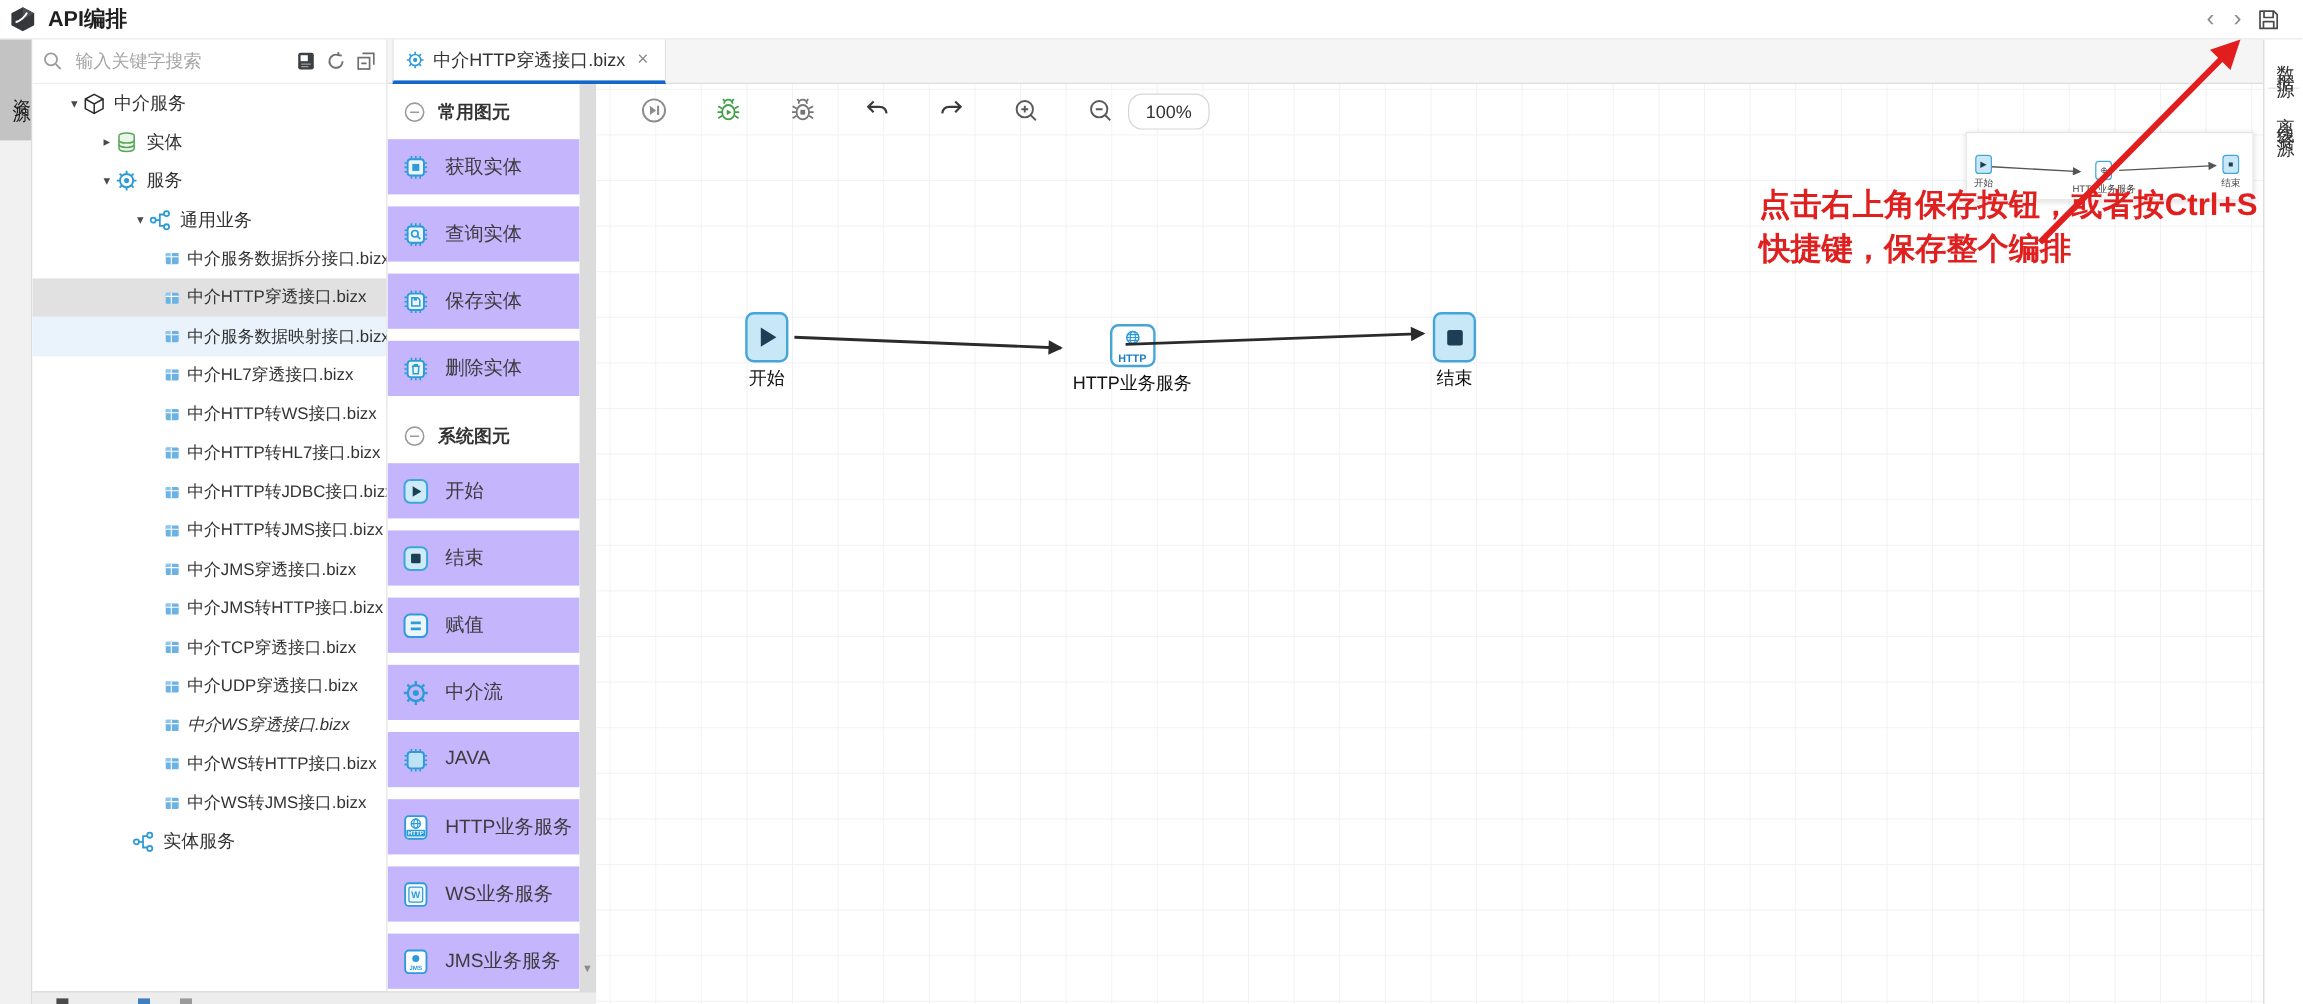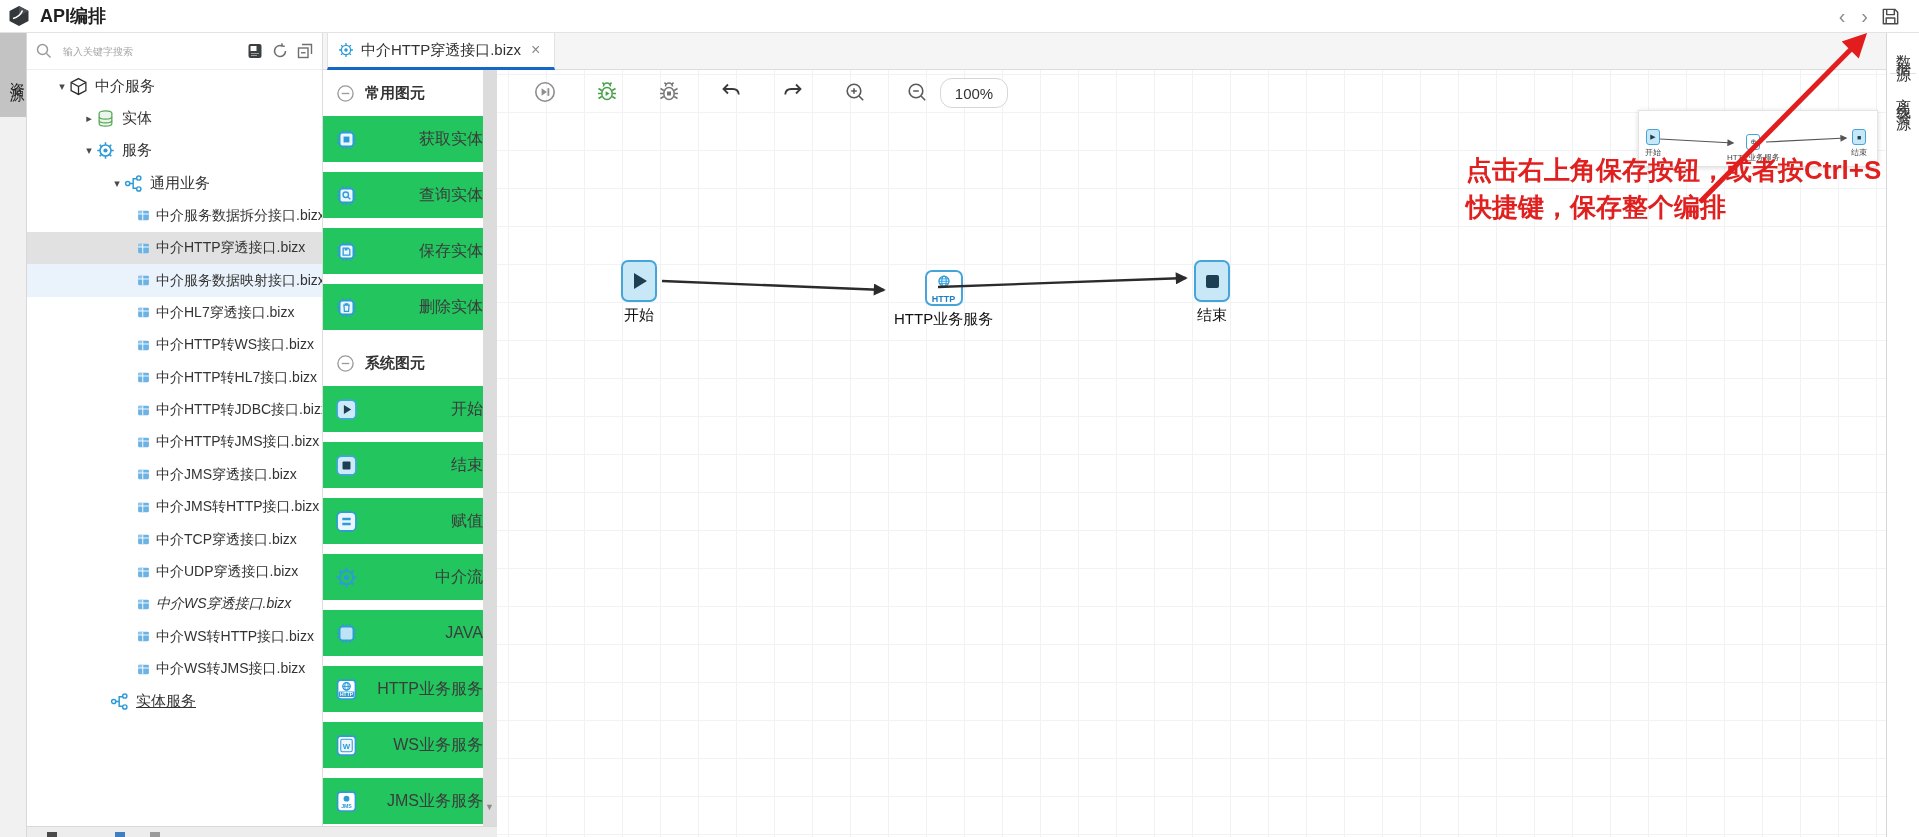--- a/index.html
+++ b/index.html
@@ -15,21 +15,21 @@
   .save-btn{width:21px;height:21px;display:inline-flex;cursor:pointer;}
 
   
   .left-rail{position:absolute;left:0;top:33px;width:27px;height:804px;background:#f1f1f1;border-right:1px solid #d8d8d8;}
   .left-rail .tab{width:100%;padding:8px 0;background:#c3c3c3;color:#222;font-size:15px;text-align:center;writing-mode:vertical-rl;text-orientation:upright;letter-spacing:5px;margin:0 auto;display:block;height:84px;}
 
   
   .explorer{position:absolute;left:27px;top:33px;width:296px;height:793px;background:#fff;border-right:1px solid #ddd;overflow:hidden;}
   .search-row{height:37px;display:flex;align-items:center;padding:0 8px;border-bottom:1px solid #eee;}
   .search-row svg{flex:none;}
-  .search-input{border:none;outline:none;font-size:10px;color:#444;width:130px;margin-left:8px;}
+  .search-input{border:none;outline:none;font-size:15px;color:#444;width:130px;margin-left:8px;}
   .search-input::placeholder{color:#a6a6a6;}
   .search-tools{margin-left:auto;display:flex;align-items:center;gap:7px;}
   .tool-ic{width:18px;height:18px;display:inline-flex;cursor:pointer;}
   .tree{position:absolute;left:0;top:37px;width:100%;}
   .tree-row{height:32.4px;display:flex;align-items:center;white-space:nowrap;cursor:pointer;font-size:15px;color:#333;}
   .tree-row.sel{background:#e1e1e1;}
   .tree-row.hl{background:#eaf3fb;}
   .tw{width:14px;flex:none;font-size:11px;color:#4a4a4a;text-align:center;}
   .ti{width:19px;height:19px;flex:none;display:inline-flex;margin-right:7px;}
   .ti svg{width:100%;height:100%;}
@@ -43,21 +43,21 @@
   .doc-tab{position:absolute;left:4px;top:0;height:37px;width:228px;background:#fff;border-left:1px solid #e2e2e2;border-right:1px solid #e2e2e2;border-bottom:3px solid #1467c8;display:flex;align-items:center;padding:0 10px;cursor:pointer;}
   .doc-tab .gi{width:16px;height:16px;display:inline-flex;margin-right:7px;}
   .doc-tab .lbl{font-size:15px;color:#333;}
   .doc-tab .x{margin-left:10px;color:#8a8a8a;font-size:16px;cursor:pointer;}
 
   
   .palette{position:absolute;left:323px;top:70px;width:160px;height:756px;background:#fff;overflow:hidden;}
   .pal-hdr{height:46px;display:flex;align-items:center;padding-left:13px;gap:10px;background:#fff;}
   .pal-hdr .mc{width:19px;height:19px;display:inline-flex;}
   .pal-hdr .t{font-size:15px;font-weight:bold;color:#333;}
-  .pal-item{height:46px;margin-bottom:10px;background:#22c55e;display:flex;align-items:center;padding-left:12px;gap:13px;cursor:grab;justify-content:space-between;}
+  .pal-item{height:46px;margin-bottom:10px;background:#c4b5fd;display:flex;align-items:center;padding-left:12px;gap:13px;cursor:grab;}
   .pal-item .pi{width:23px;height:23px;display:inline-flex;}
   .pal-item .pl{font-size:16px;color:#3c3c3c;white-space:nowrap;}
   .pal-scroll{position:absolute;left:483px;top:70px;width:14px;height:756px;background:#dcdcdc;}
   .pal-scroll .dn{position:absolute;left:2px;bottom:14px;font-size:9px;color:#8a8a8a;}
 
   
   .canvas{position:absolute;left:497px;top:70px;width:1389px;height:767px;background-color:#fff;
     background-image:linear-gradient(#f1f2f5 1px,transparent 1px),linear-gradient(90deg,#f1f2f5 1px,transparent 1px);
     background-size:38px 38px;background-position:11px 4px;}
   .ctool{position:absolute;top:10px;width:24px;height:24px;display:inline-flex;cursor:pointer;}
@@ -340,21 +340,21 @@
         <div class="tree-row leaf" style="padding-left: 110px;">
           <span class="ti">
             <svg viewBox="0 0 14 14">
               <rect x="1.2" y="2" width="11.6" height="10" rx="1.2" fill="#6cb2e4"></rect>
               <path d="M1.2 2h5v3.4h-5z" fill="#8ec6ee"></path>
               <path d="M1.2 5.4h11.6M6.2 2v10" stroke="#fff" stroke-width="1"></path>
             </svg>
           </span>
           <span>中介WS转JMS接口.bizx</span>
         </div>
-        <div class="tree-row" style="padding-left: 83px; text-decoration: underline;">
+        <div class="tree-row" style="padding-left: 83px;">
           <span class="ti">
             <svg viewBox="0 0 18 18" fill="none" stroke="#2d9bd8" stroke-width="1.4">
               <circle cx="3.5" cy="9" r="2"></circle>
               <circle cx="14" cy="3.8" r="2"></circle>
               <circle cx="14" cy="14.2" r="2"></circle>
               <path d="M5.5 9h3.2M8.7 9V4.5h3.3M8.7 9v4.5h3.3"></path>
             </svg>
           </span>
           <span>实体服务</span>
         </div>

